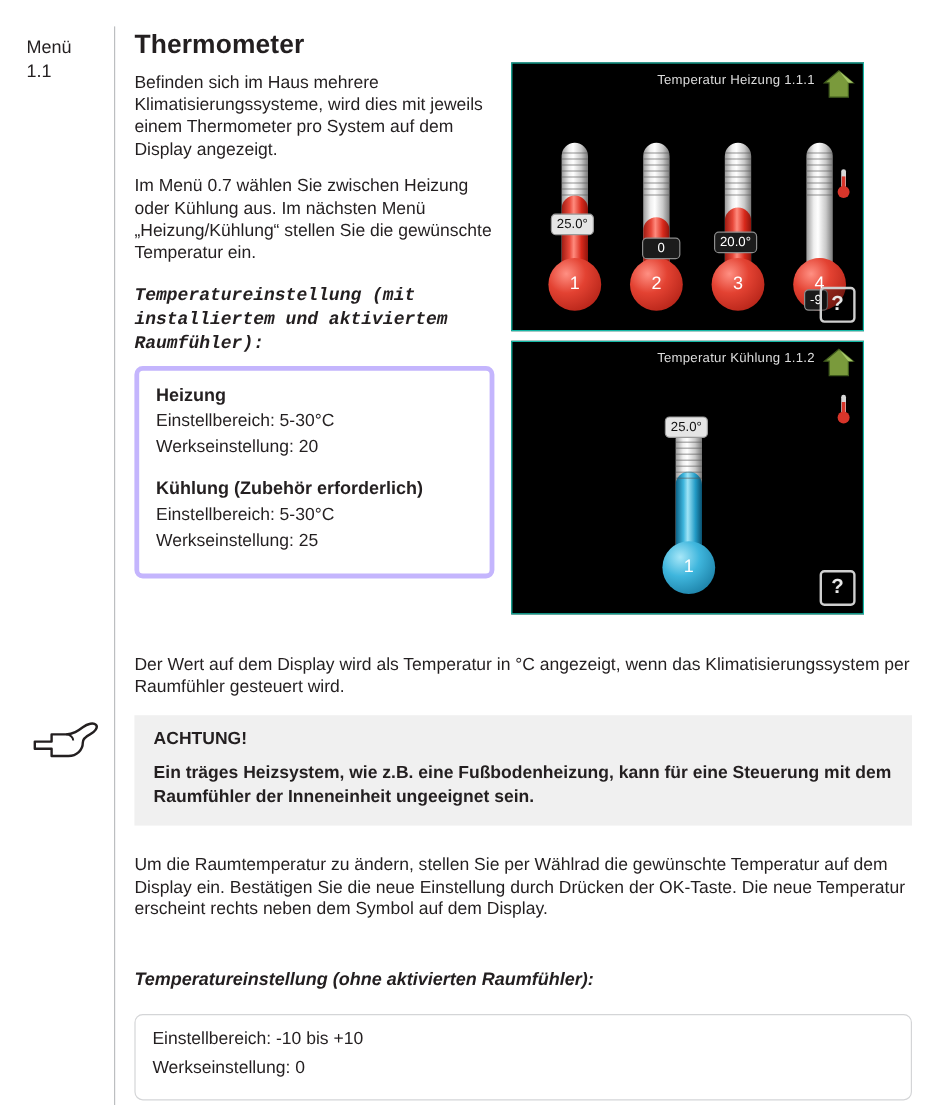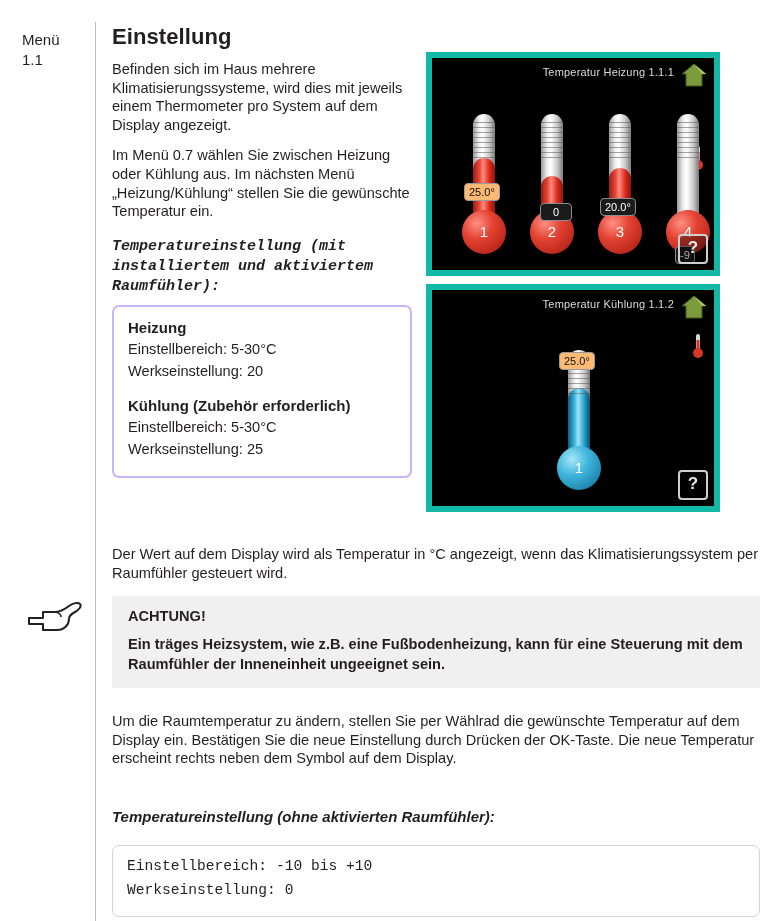--- a/index.html
+++ b/index.html
@@ -83,21 +83,21 @@
     font-size: 15px;
     line-height: 20px;
     margin: 16px 0 6px 0;
     font-family: Liberation Mono, monospace;
   }
 
   
   .spec-box {
     box-sizing: border-box;
     width: 300px;
-    border: 2px solid #c4b5fd;
+    border: 4px solid #c4b5fd;
     border-radius: 7px;
     padding: 12px 14px 14px 14px;
     margin-top: 8px;
     background: #fff;
   }
   .spec-box h3 {
     font-size: 15px;
     font-weight: bold;
     margin: 0 0 4px 0;
   }
@@ -113,21 +113,21 @@
   
   .shots {
     position: absolute;
     left: 426px;
     top: 52px;
     width: 294px;
   }
   .shot {
     position: relative;
     background: #000;
-    border: 6px solid #14b8a6;
+    border: 1px solid #14b8a6;
     box-sizing: border-box;
     overflow: hidden;
   }
   .shot.one { width: 294px; height: 224px; }
   .shot.two { width: 294px; height: 228px; margin-top: 8px; }
 
   .shot-title {
     position: absolute;
     right: 40px;
     top: 8px;
@@ -228,21 +228,21 @@
     border-radius: 4px;
     font-size: 11px;
     text-align: center;
     padding: 2px 4px;
     color: #ffffff;
     background: #1b1b1b;
     border: 1px solid #8d8d8d;
     white-space: nowrap;
   }
   .value-tag.light {
-    background: #fdba74;
+    background: #e5e5e5;
     color: #111;
     border: 1px solid #9a9a9a;
   }
 
   
   .wide {
     position: absolute;
     left: 112px;
     width: 648px;
   }
@@ -300,21 +300,21 @@
     <div class="hand-icon">
       <svg viewBox="0 0 58 40" width="58" height="40">
         <path d="M4 22 L18 22 L18 16 L30 16 C36 16 40 13 44 10 C48 7 53 6 55 8 C57 10 54 14 50 16 C46 18 44 20 44 23 C44 29 39 34 32 34 L18 34 L18 28 L4 28 Z" fill="none" stroke="#231f20" stroke-width="2" stroke-linejoin="round"></path>
         <path d="M30 16 C34 16 36 19 36 21" fill="none" stroke="#231f20" stroke-width="1.6"></path>
       </svg>
     </div>
   </div>
   <div class="gutter-rule"></div>
 
   <div class="content">
-    <h1 class="title">Einstellung</h1>
+    <h1 class="title">Thermometer</h1>
 
     <div class="col-text">
       <p>Befinden sich im Haus mehrere Klimatisierungssysteme, wird dies mit jeweils einem Thermometer pro System auf dem Display angezeigt.</p>
       <p>Im Menü 0.7 wählen Sie zwischen Heizung oder Kühlung aus. Im nächsten Menü „Heizung/Kühlung“ stellen Sie die gewünschte Temperatur ein.</p>
 
       <div class="emph">Temperatureinstellung (mit installiertem und aktiviertem Raumfühler):</div>
 
       <div class="spec-box">
         <h3>Heizung</h3>
         <p>Einstellbereich: 5-30°C</p>
@@ -469,20 +469,20 @@
   </div>
 
   <div class="wide" style="top:712px;">
     <p>Um die Raumtemperatur zu ändern, stellen Sie per Wählrad die gewünschte Temperatur auf dem Display ein. Bestätigen Sie die neue Einstellung durch Drücken der OK-Taste. Die neue Temperatur erscheint rechts neben dem Symbol auf dem Display.</p>
   </div>
 
   <div class="wide" style="top:808px;">
     <div class="emph2">Temperatureinstellung (ohne aktivierten Raumfühler):</div>
   </div>
 
-  <div class="wide" style="top:845px;font-family:Liberation Mono, monospace;">
+  <div class="wide" style="top:845px;">
     <div class="range-box">
       <p>Einstellbereich: -10 bis +10</p>
       <p>Werkseinstellung: 0</p>
     </div>
   </div>
 
 </div>
 
 </body></html>

